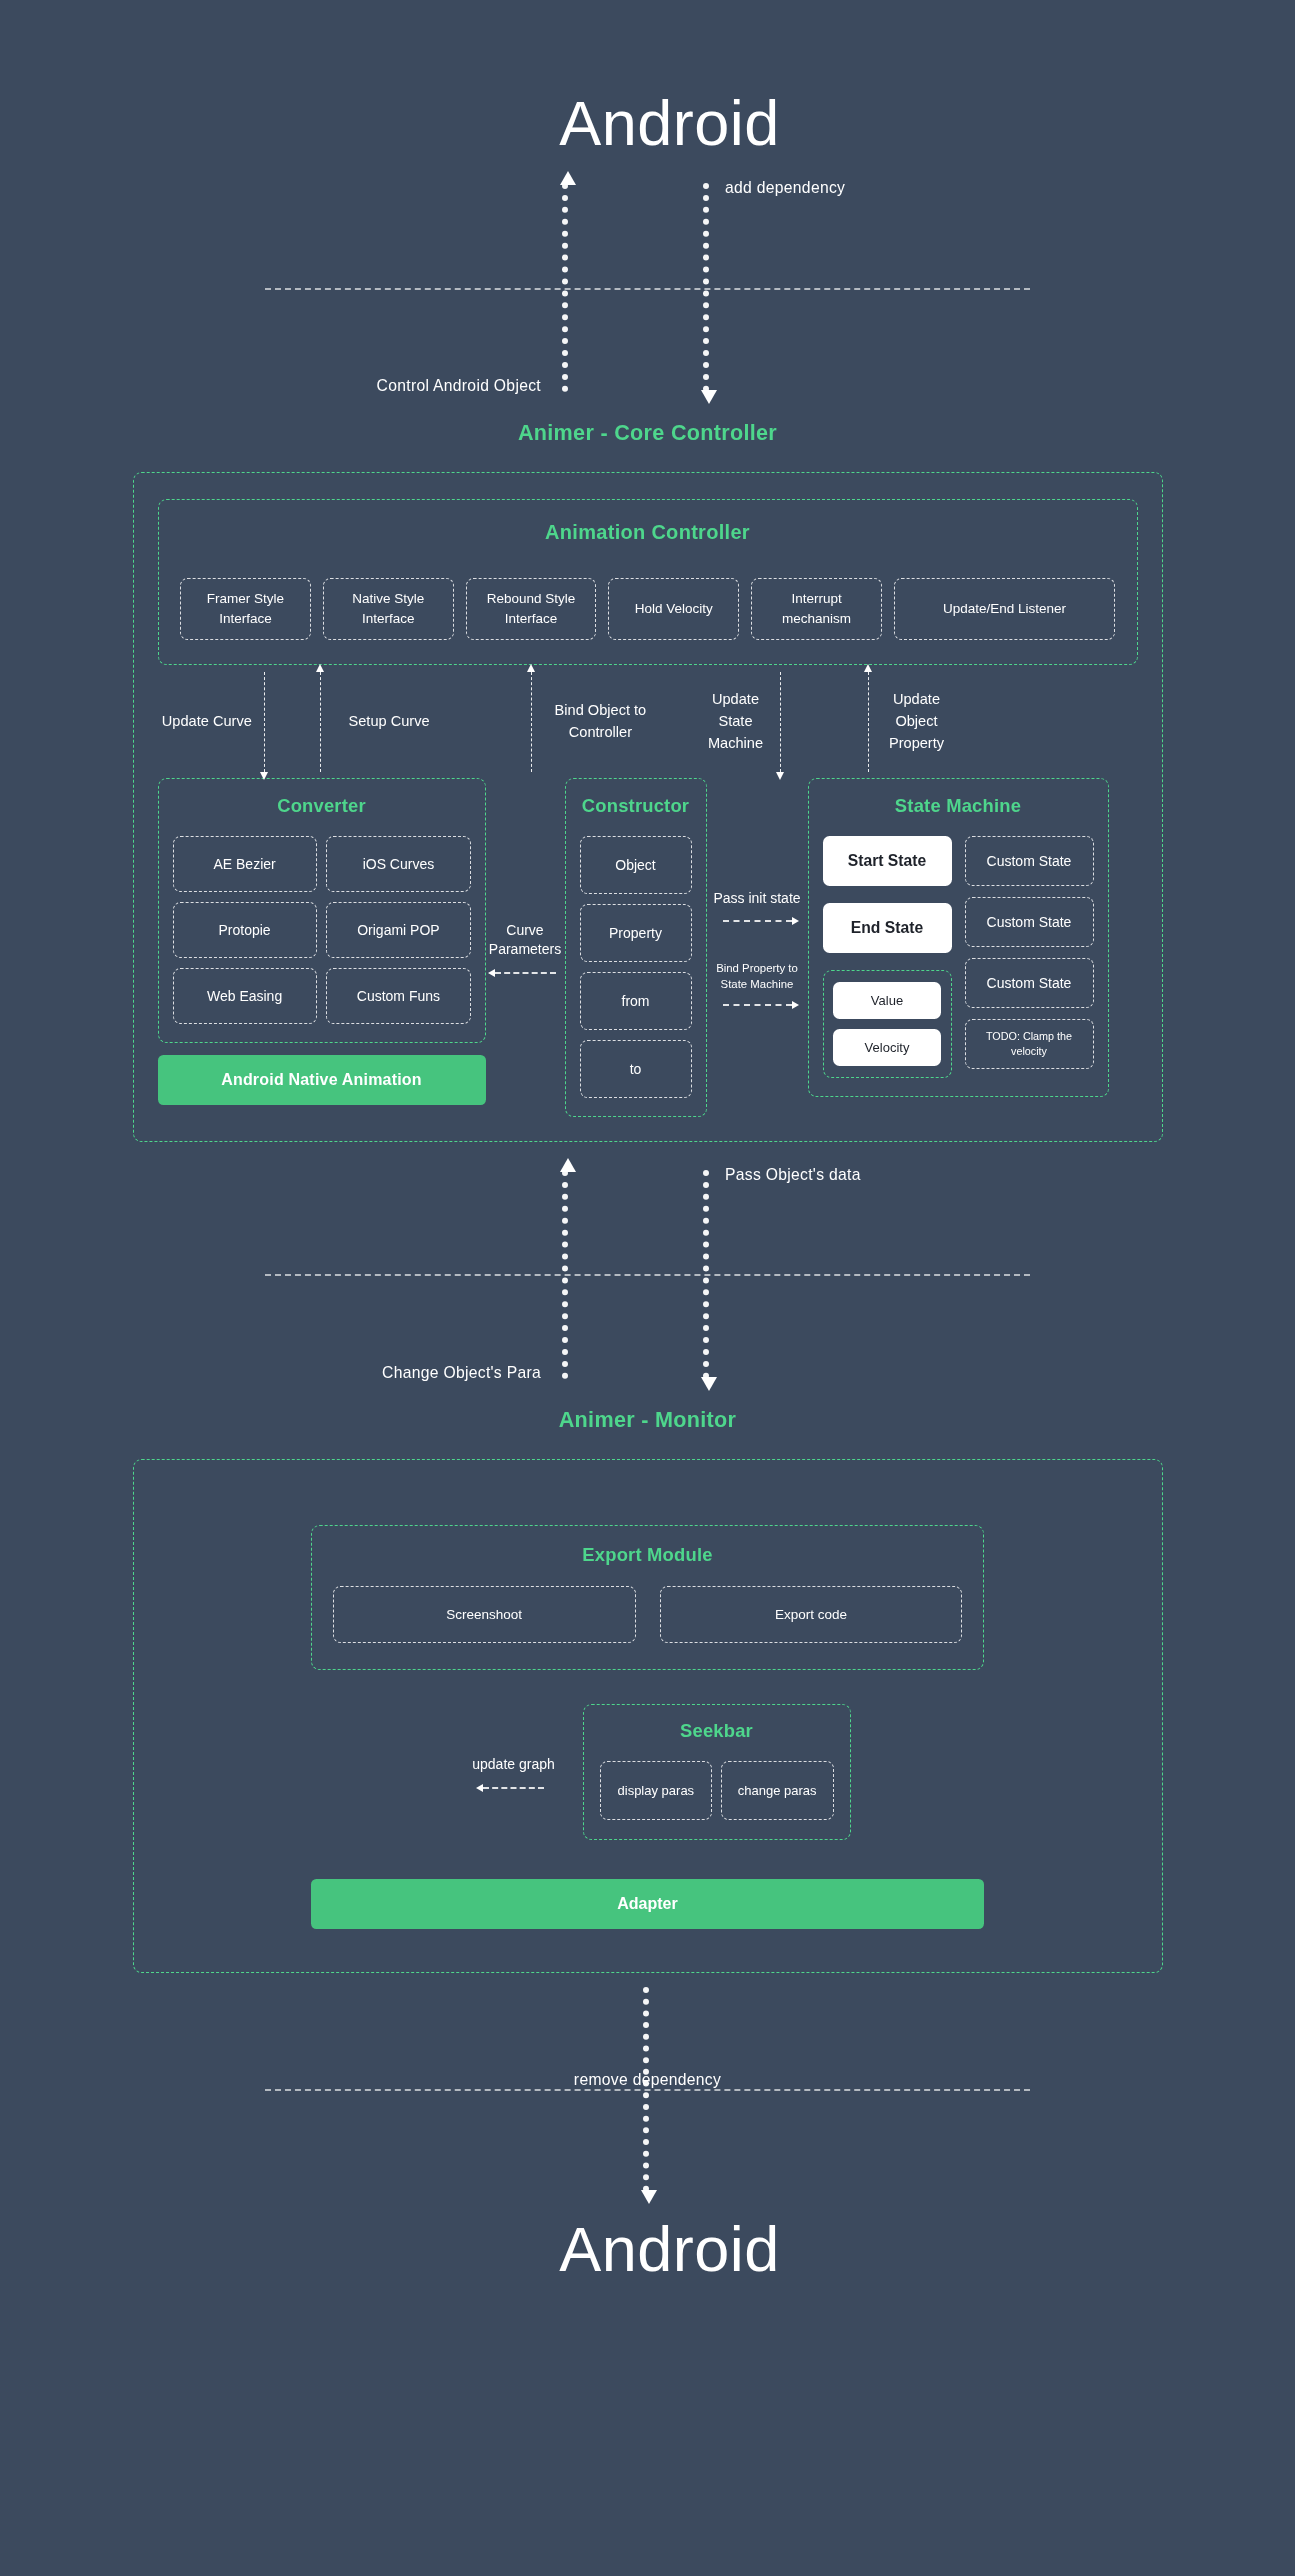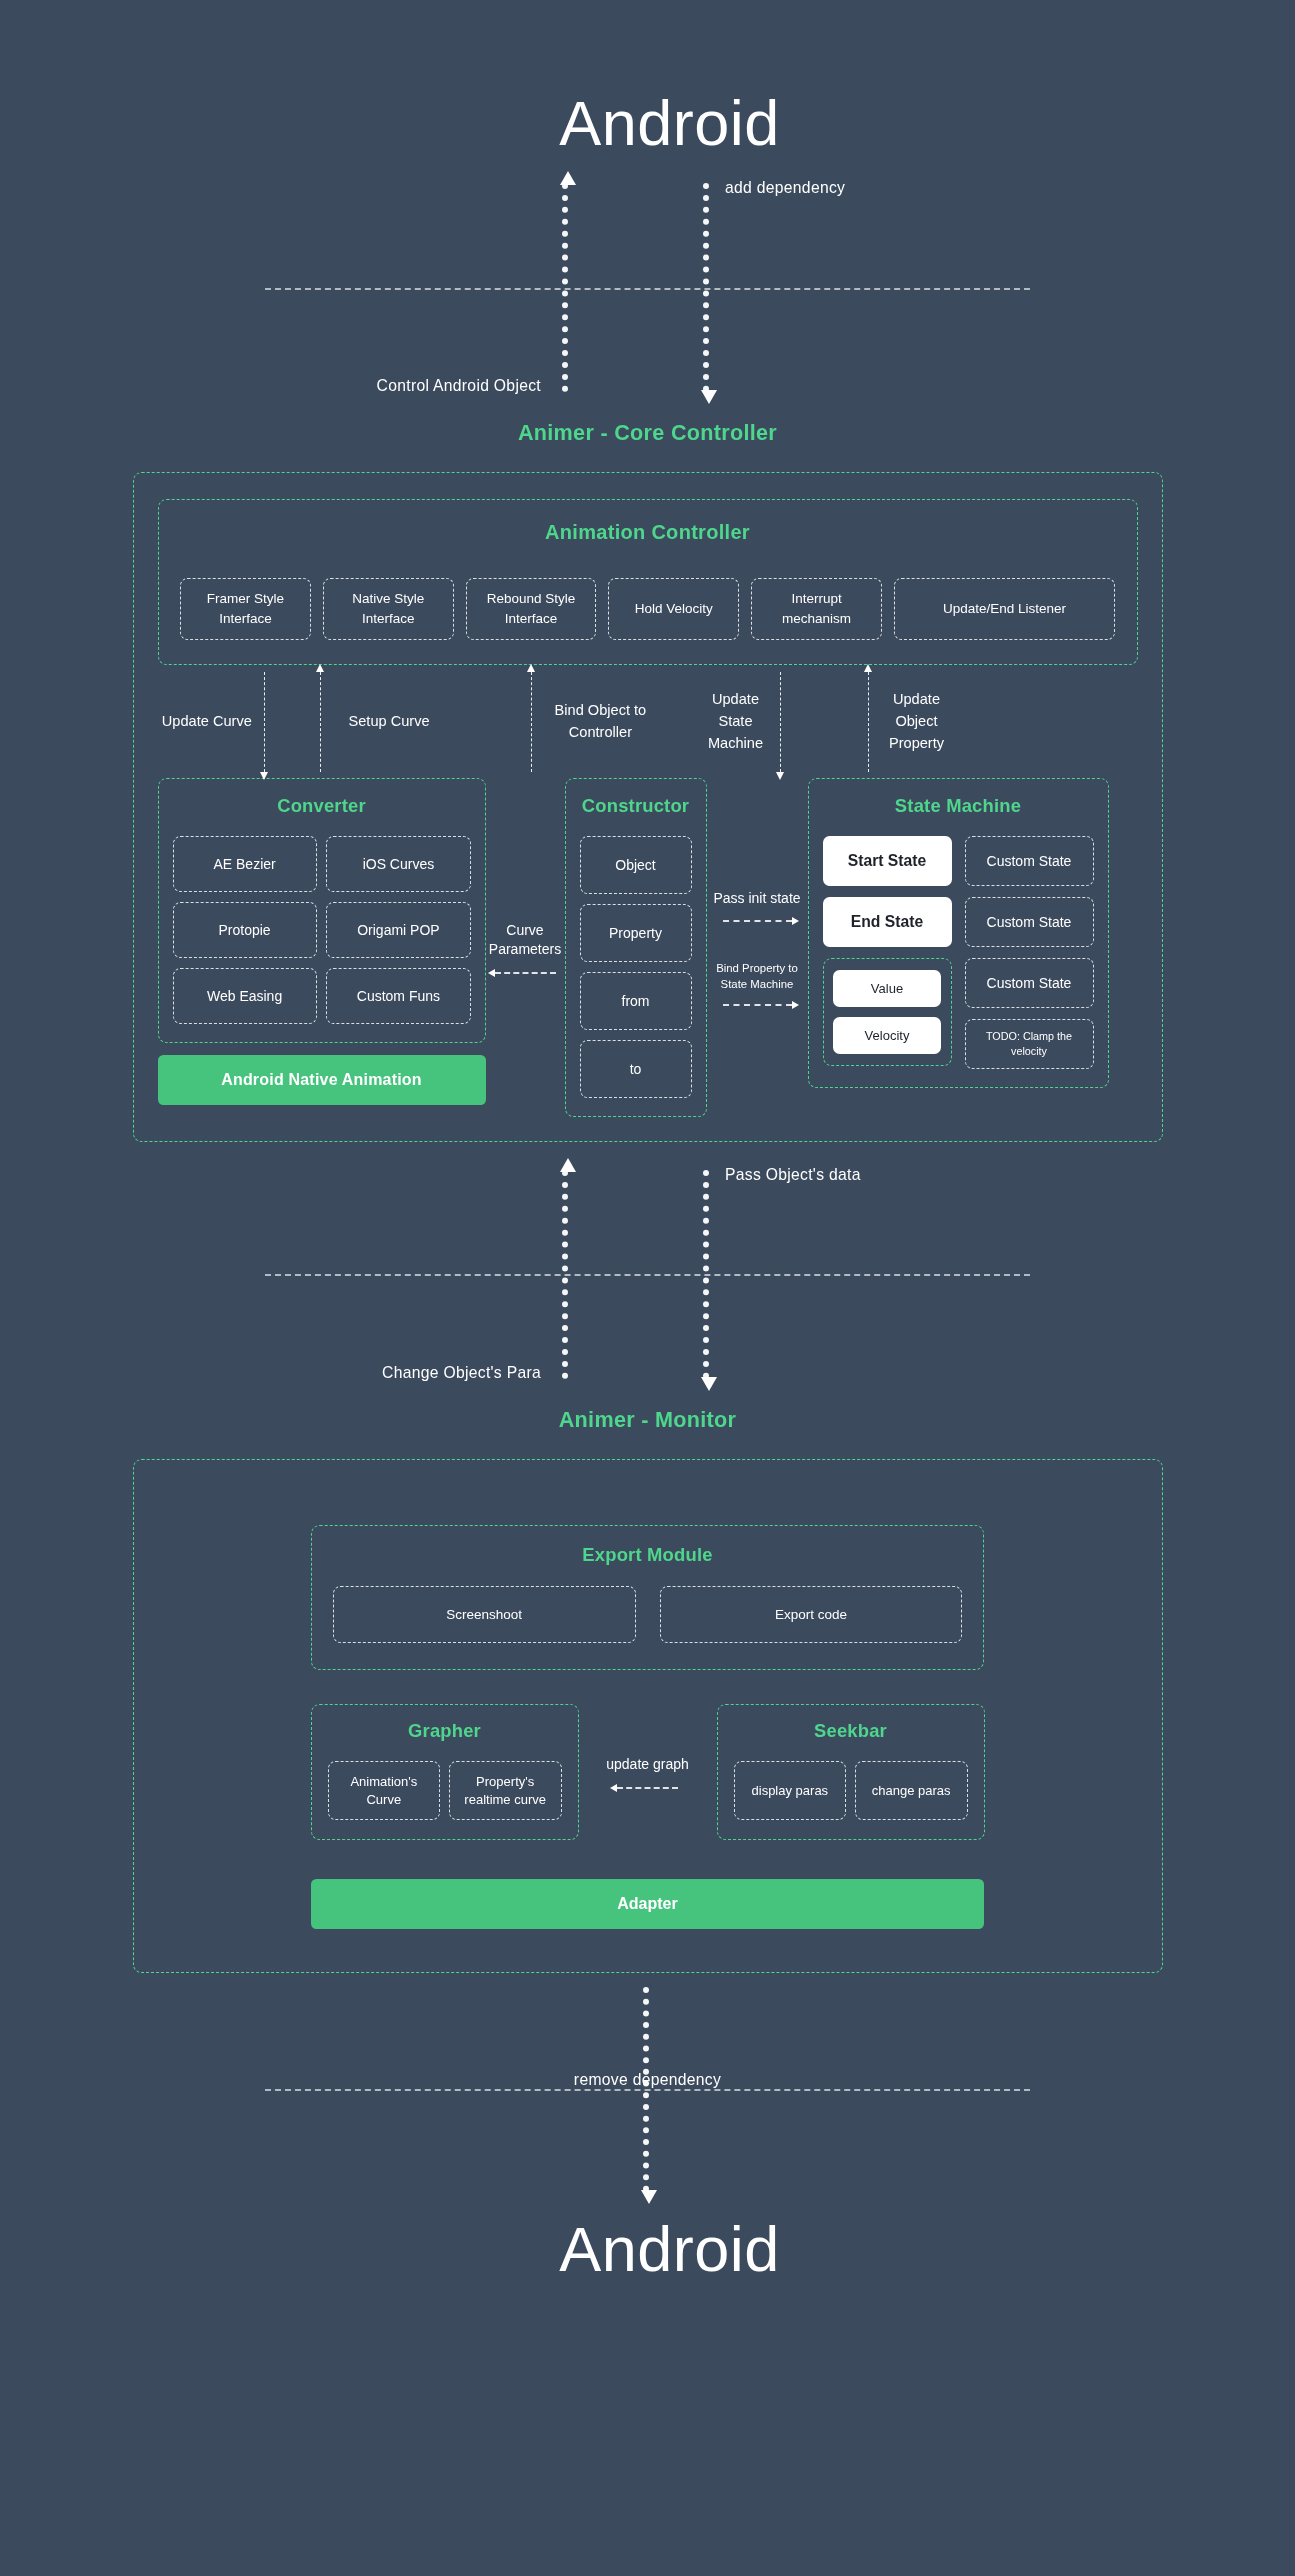--- a/index.html
+++ b/index.html
@@ -295,21 +295,21 @@
     margin-top:12px;
     text-align:center;
     padding:4.3px 7.6px;
   }
 
   
   .sm-grid{
     display:flex;
     gap:13px;
   }
-  .sm-left{flex:1;display:flex;flex-direction:column;gap:11px;}
+  .sm-left{flex:1;display:flex;flex-direction:column;gap:17px;}
   .sm-right{flex:1;display:flex;flex-direction:column;gap:10.8px;}
   .solid-box{
     background:#fff;
     color:var(--dark-text);
     border-radius:6.5px;
     min-height:50px;
     display:flex;
     align-items:center;
     justify-content:center;
     font-size:15.7px;
@@ -533,27 +533,20 @@
 
     <div class="export-panel dashed-green">
       <div class="sub-title">Export Module</div>
       <div class="export-row">
         <div class="cell dashed-white">Screenshoot</div>
         <div class="cell dashed-white">Export code</div>
       </div>
     </div>
 
     <div class="mid-row">
-      <div class="grapher-panel dashed-green">
-        <div class="sub-title">Grapher</div>
-        <div class="grid2">
-          <div class="cell dashed-white">Animation's Curve</div>
-          <div class="cell dashed-white">Property's realtime curve</div>
-        </div>
-      </div>
 
       <div class="mid-gap">
         <div class="gap-label">update graph</div>
         <div class="h-arrow left w110"></div>
       </div>
 
       <div class="seekbar-panel dashed-green">
         <div class="sub-title">Seekbar</div>
         <div class="grid2">
           <div class="cell dashed-white">display paras</div>

